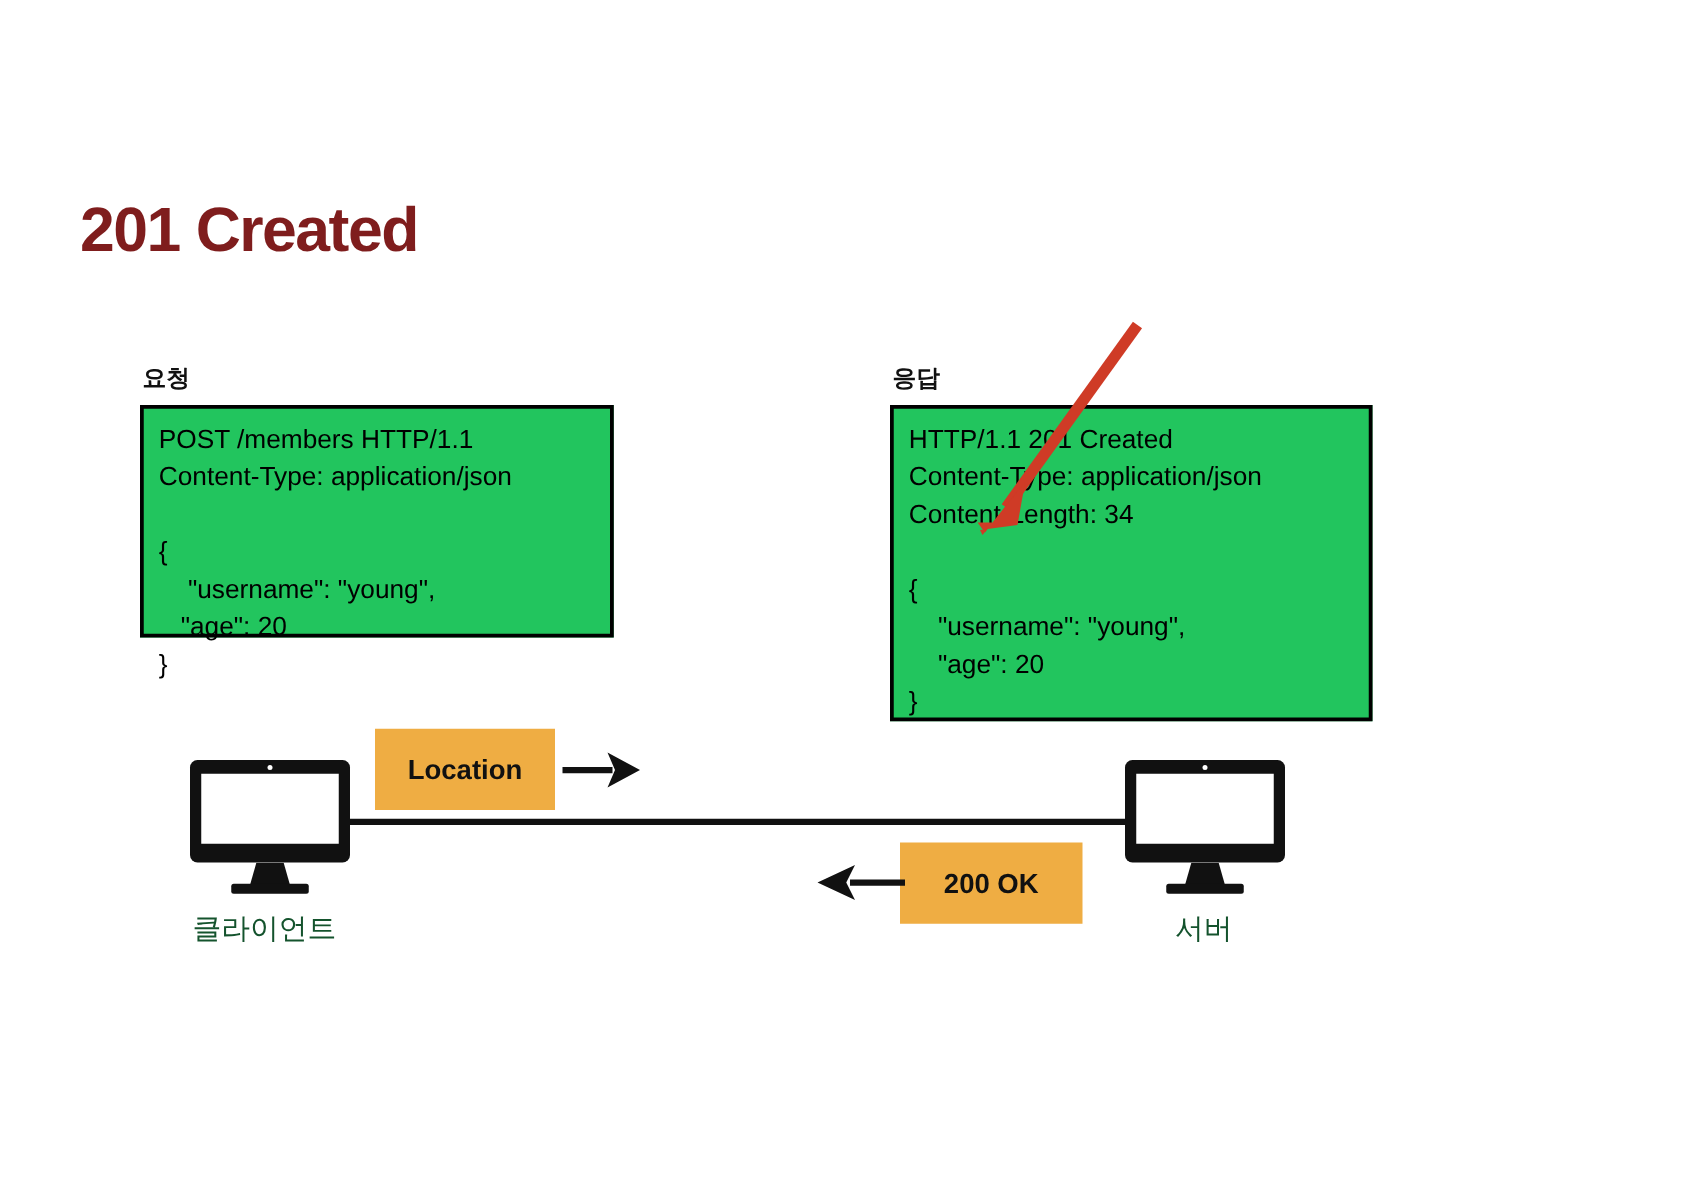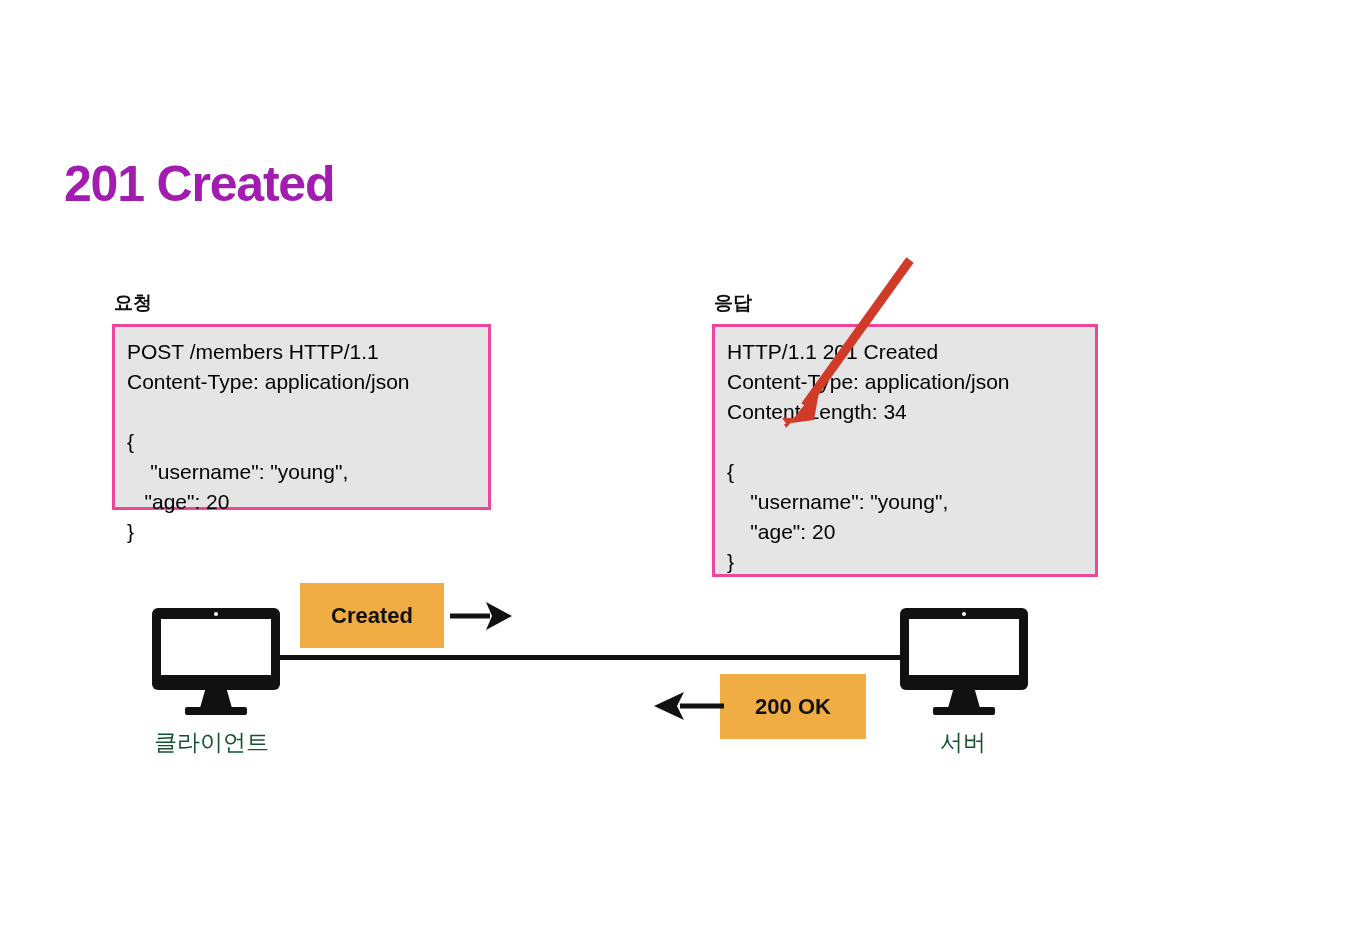--- a/index.html
+++ b/index.html
@@ -26,21 +26,21 @@
 
   
   .title {
     position: absolute;
     left: 64px;
     top: 158px;
     font-size: 50px;
     font-weight: 800;
     letter-spacing: -1.2px;
     line-height: 1.05;
-    color: #a21caf;
+    color: #7f1d1d;
     white-space: nowrap;
   }
   .subtitle {
     position: absolute;
     left: 64px;
     top: 228px;
     font-size: 32px;
     font-weight: 700;
     letter-spacing: -0.5px;
     line-height: 1.2;
@@ -56,22 +56,22 @@
     color: #111111;
     white-space: nowrap;
   }
   .caption-req { left: 114px; top: 290px; }
   .caption-res { left: 714px; top: 290px; }
 
   
   .msgbox {
     position: absolute;
     box-sizing: border-box;
-    border: 3px solid #ec4899;
-    background: #e5e5e5;
+    border: 3px solid #000000;
+    background: #22c55e;
     padding: 10px 24px 8px 12px;
   }
   .msgbox-req {
     left: 112px;
     top: 324px;
     width: 379px;
     height: 186px;
   }
   .msgbox-res {
     left: 712px;
@@ -244,21 +244,21 @@
   <div class="monitor monitor-server">
     <div class="frame"></div>
     <div class="screen"></div>
     <div class="camdot"></div>
     <div class="neck"></div>
     <div class="base"></div>
   </div>
   <div class="node-label label-server">서버</div>
 
   <div class="pill pill-request">
-    <span>Created</span>
+    <span>Location</span>
   </div>
   <svg class="flow-arrow flow-arrow-right" viewBox="0 0 70 36">
     <line x1="2" y1="18" x2="42" y2="18" stroke="#111111" stroke-width="5"></line>
     <polygon points="38,4 64,18 38,32 44,18" fill="#111111"></polygon>
   </svg>
 
   <div class="pill pill-response">
     <span>200 OK</span>
   </div>
   <svg class="flow-arrow flow-arrow-left" viewBox="0 0 78 36">

